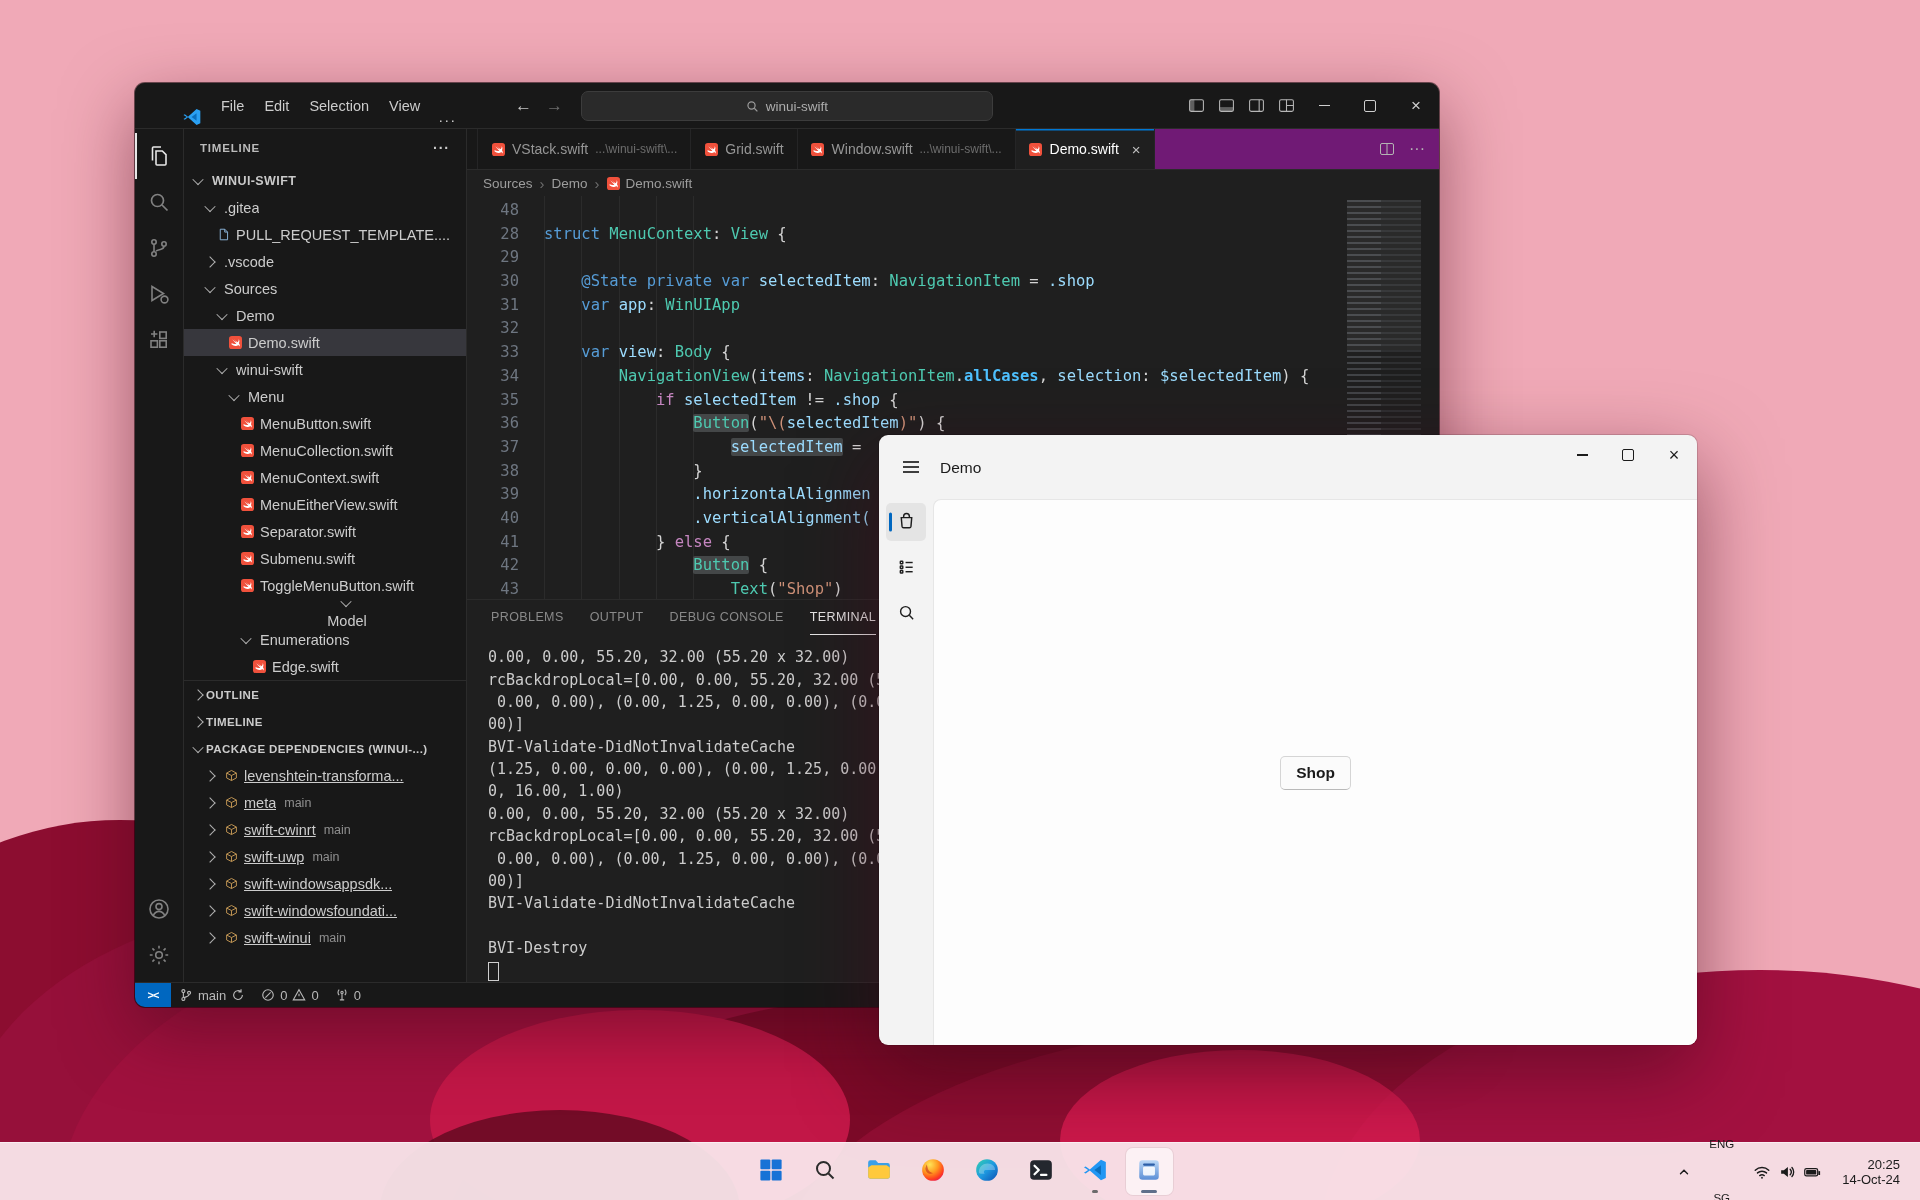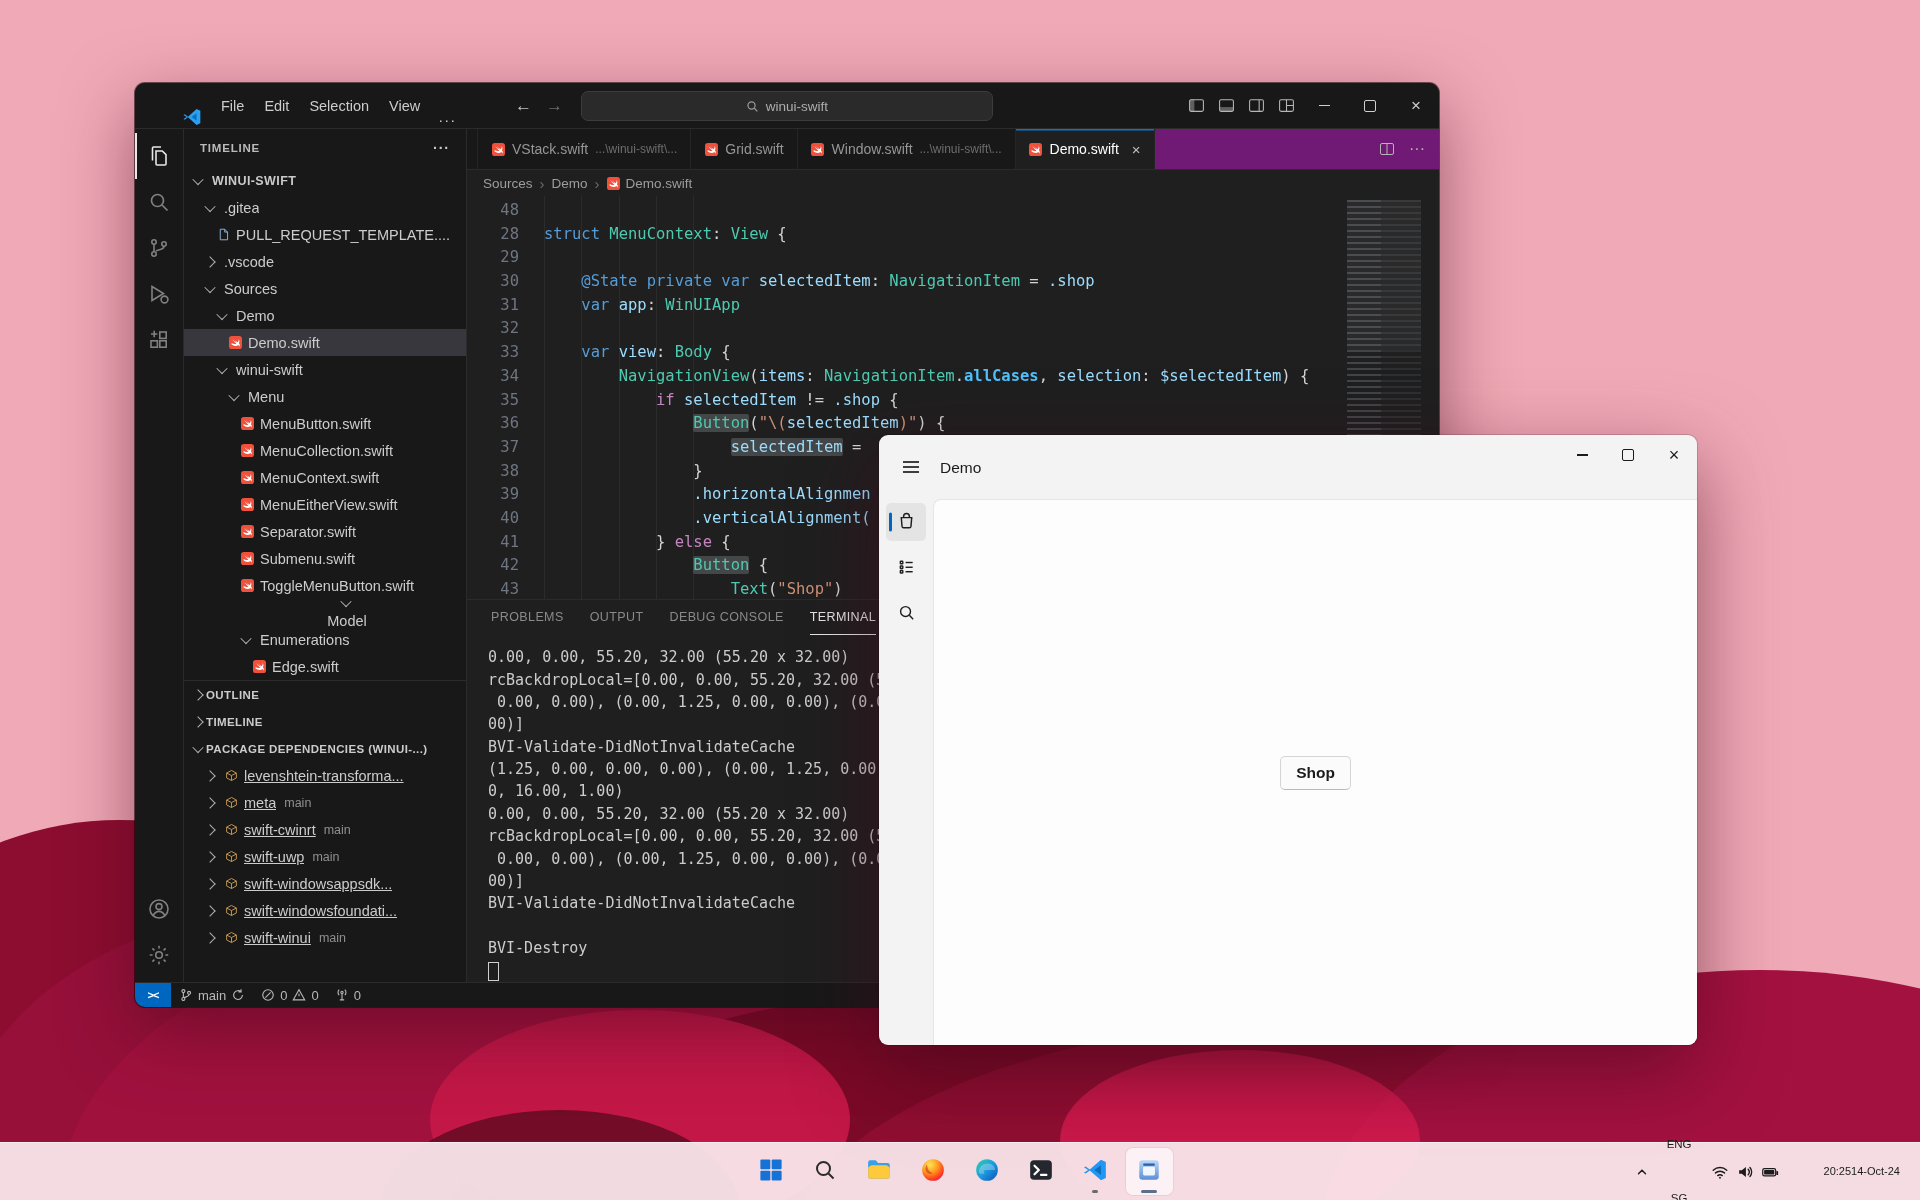--- a/index.html
+++ b/index.html
@@ -133,21 +133,21 @@
   #tb-center{position:absolute;left:50%;top:0;height:100%;transform:translateX(-50%);display:flex;align-items:center;}
   .tb-btn{width:47px;height:47px;margin:0 3.5px;border:0;background:transparent;border-radius:7px;
     display:flex;align-items:center;justify-content:center;position:relative;padding:0;}
   .tb-btn.active{background:rgba(255,255,255,.62);box-shadow:0 0 0 1px rgba(0,0,0,.06);}
   .pill{position:absolute;bottom:2px;left:50%;transform:translateX(-50%);width:6px;height:3px;border-radius:2px;background:#6b6b6b;}
   .pill.wide{width:16px;background:#5f6f8a;}
   #tb-tray{position:absolute;right:0;top:0;height:100%;display:flex;align-items:center;gap:6px;padding-right:12px;}
   .tray-btn{height:40px;border-radius:6px;display:flex;align-items:center;justify-content:center;padding:0 5px;}
   .lang{display:flex;flex-direction:column;align-items:center;justify-content:center;font-size:11.5px;color:#1b1b1b;line-height:13px;padding:0 7px;gap:41px;}
   .tray-icons{display:flex;align-items:center;gap:7px;padding:0 6px;}
-  .clock{display:flex;align-items:flex-end;justify-content:center;font-size:11px;color:#1b1b1b;line-height:15px;padding:0 8px;margin-left:24px;}
+  .clock{display:flex;flex-direction:column;align-items:flex-end;justify-content:center;font-size:13px;color:#1b1b1b;line-height:15px;padding:0 8px;}
 </style>
 </head>
 <body>
 
 <svg id="wallpaper" viewBox="0 0 1920 1200" preserveAspectRatio="none">
   <rect x="0" y="0" width="1920" height="1200" fill="#f0a9b7"></rect>
   <ellipse cx="120" cy="1090" rx="300" ry="270" fill="#8c0d30"></ellipse>
   <ellipse cx="340" cy="1150" rx="380" ry="250" fill="#96103a"></ellipse>
   <ellipse cx="600" cy="1200" rx="540" ry="300" fill="#a0113e"></ellipse>
   <ellipse cx="960" cy="1260" rx="520" ry="270" fill="#7c0a28"></ellipse>

